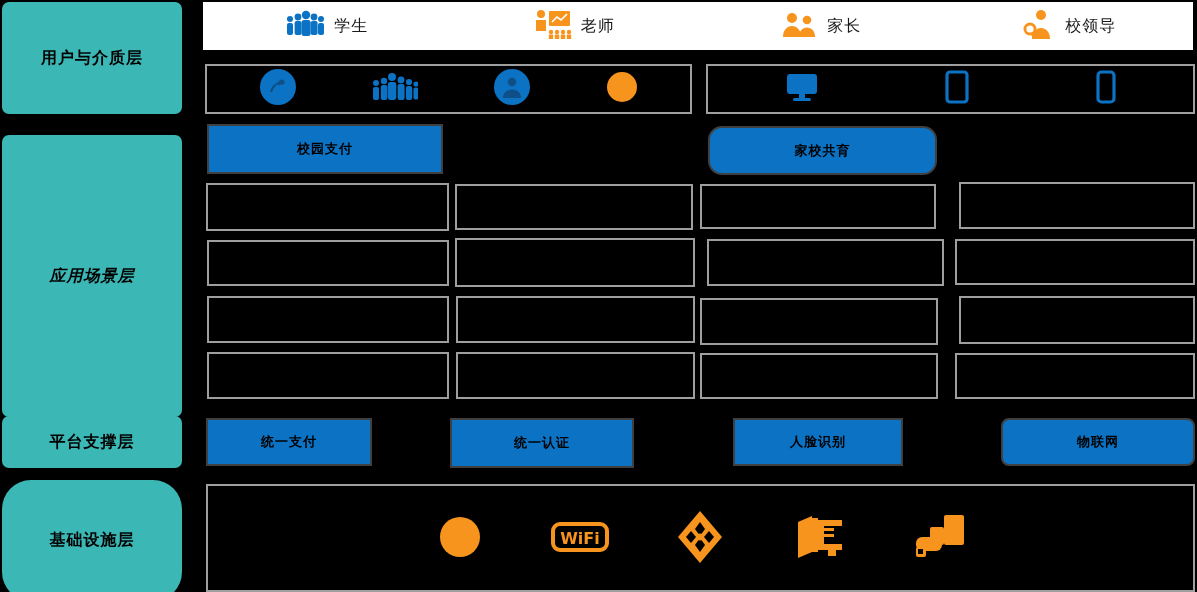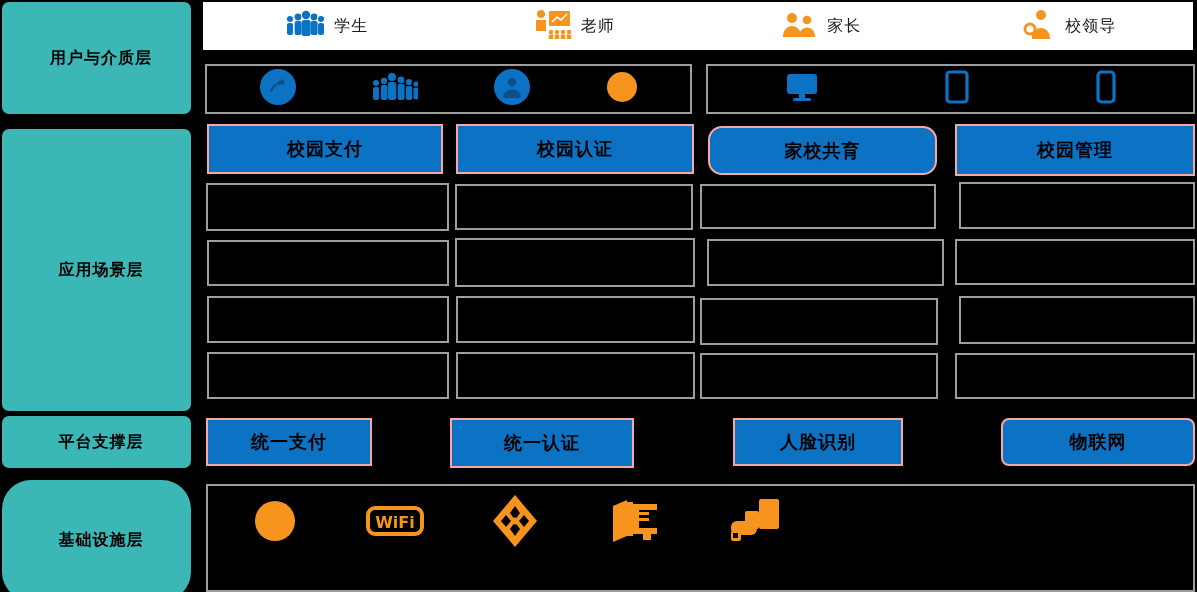--- a/index.html
+++ b/index.html
@@ -25,41 +25,40 @@
     background: #3bb7b5;
     border-radius: 7px;
     display: flex;
     align-items: center;
     justify-content: center;
     color: #000000;
     font-weight: bold;
     font-size: 16px;
     letter-spacing: 1px;
     text-align: center;
-    padding-left: 9px;
   }
 
   
   .outline-box {
     position: absolute;
     background: #000000;
     border: 2px solid #9e9e9e;
     box-sizing: border-box;
   }
   .blue-card {
     position: absolute;
     background: #0b72c4;
-    border: 2px solid #fca5a5;
+    border: 2px solid #404040;
     box-sizing: border-box;
     display: flex;
     align-items: center;
     justify-content: center;
     color: #000000;
     font-weight: bold;
-    font-size: 18px;
+    font-size: 13px;
     letter-spacing: 1px;
   }
 
   
   #user-bar {
     position: absolute;
     left: 203px;
     top: 2px;
     width: 990px;
     height: 48px;
@@ -87,44 +86,44 @@
     display: flex;
     align-items: center;
     justify-content: space-around;
     padding: 0 14px;
   }
 
   
   #infra-icons {
     position: absolute;
     left: 215px;
-    top: 492px;
+    top: 508px;
     width: 970px;
     height: 62px;
     display: flex;
     align-items: center;
-    justify-content: flex-start;
+    justify-content: center;
   }
   .infra-cell {
     display: flex;
     align-items: center;
     justify-content: center;
     width: 120px;
     height: 60px;
   }
 </style>
 </head>
 <body>
 
 <div id="canvas">
 
   <div class="layer-label" style="top:2px;height:112px;">
     <span>用户与介质层</span>
   </div>
-  <div class="layer-label" style="top:129px;height:282px;">
+  <div class="layer-label" style="top:135px;height:282px;font-style:italic;">
     <span>应用场景层</span>
   </div>
   <div class="layer-label" style="top:416px;height:52px;">
     <span>平台支撑层</span>
   </div>
   <div class="layer-label" style="top:480px;height:121px;border-radius:29px;">
     <span>基础设施层</span>
   </div>
 
   <div id="user-bar">
@@ -270,39 +269,33 @@
   </div>
 
   <div class="blue-card" style="left:207px;top:124px;width:236px;height:50px;">
     <span>校园支付</span>
   </div>
   <div class="outline-box" style="left:206px;top:183px;width:243px;height:48px;"></div>
   <div class="outline-box" style="left:207px;top:240px;width:242px;height:46px;"></div>
   <div class="outline-box" style="left:207px;top:296px;width:242px;height:47px;"></div>
   <div class="outline-box" style="left:207px;top:352px;width:242px;height:47px;"></div>
 
-  <div class="blue-card" style="left:456px;top:124px;width:238px;height:50px;">
-    <span>校园认证</span>
-  </div>
   <div class="outline-box" style="left:455px;top:184px;width:238px;height:46px;"></div>
   <div class="outline-box" style="left:455px;top:238px;width:240px;height:49px;"></div>
   <div class="outline-box" style="left:456px;top:296px;width:239px;height:47px;"></div>
   <div class="outline-box" style="left:456px;top:352px;width:239px;height:47px;"></div>
 
   <div class="blue-card" style="left:708px;top:126px;width:229px;height:49px;border-radius:14px;">
     <span>家校共育</span>
   </div>
   <div class="outline-box" style="left:700px;top:184px;width:236px;height:45px;"></div>
   <div class="outline-box" style="left:707px;top:239px;width:237px;height:47px;"></div>
   <div class="outline-box" style="left:700px;top:298px;width:238px;height:47px;"></div>
   <div class="outline-box" style="left:700px;top:353px;width:238px;height:46px;"></div>
 
-  <div class="blue-card" style="left:955px;top:124px;width:240px;height:52px;">
-    <span>校园管理</span>
-  </div>
   <div class="outline-box" style="left:959px;top:182px;width:236px;height:47px;"></div>
   <div class="outline-box" style="left:955px;top:239px;width:240px;height:46px;"></div>
   <div class="outline-box" style="left:959px;top:296px;width:236px;height:48px;"></div>
   <div class="outline-box" style="left:955px;top:353px;width:240px;height:46px;"></div>
 
   <div class="blue-card" style="left:206px;top:418px;width:166px;height:48px;">
     <span>统一支付</span>
   </div>
   <div class="blue-card" style="left:450px;top:418px;width:184px;height:50px;">
     <span>统一认证</span>

